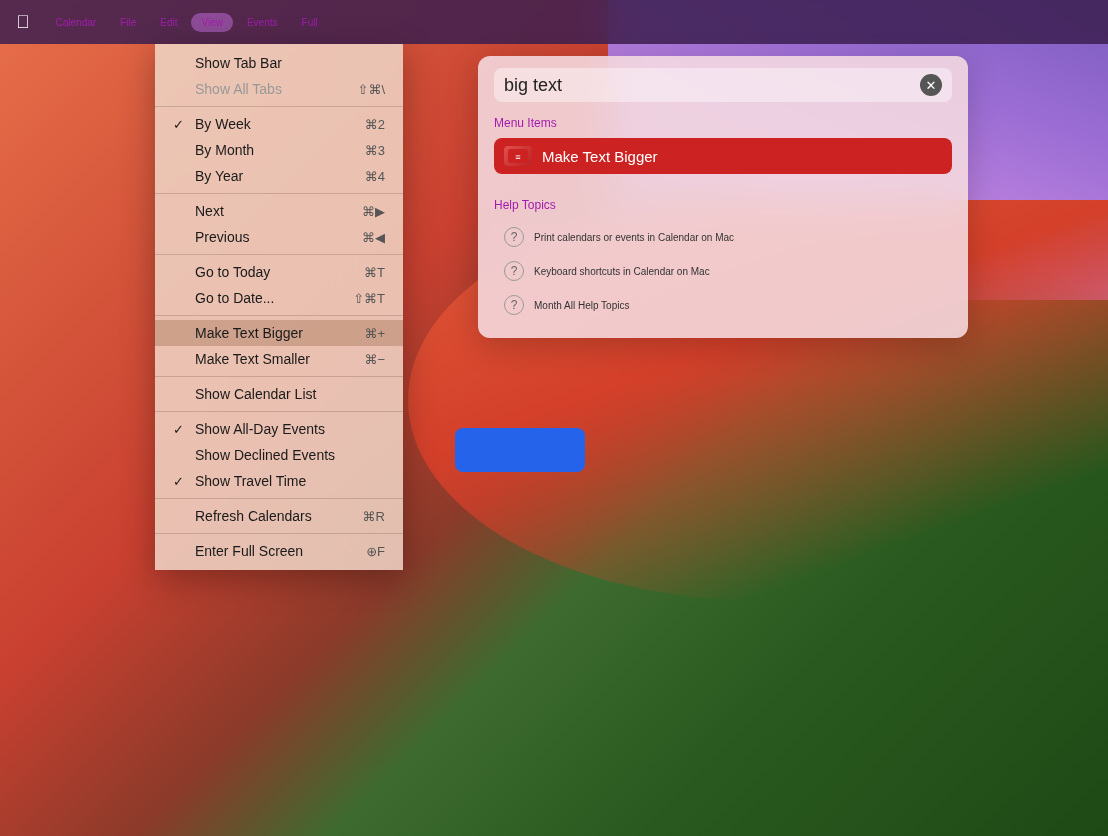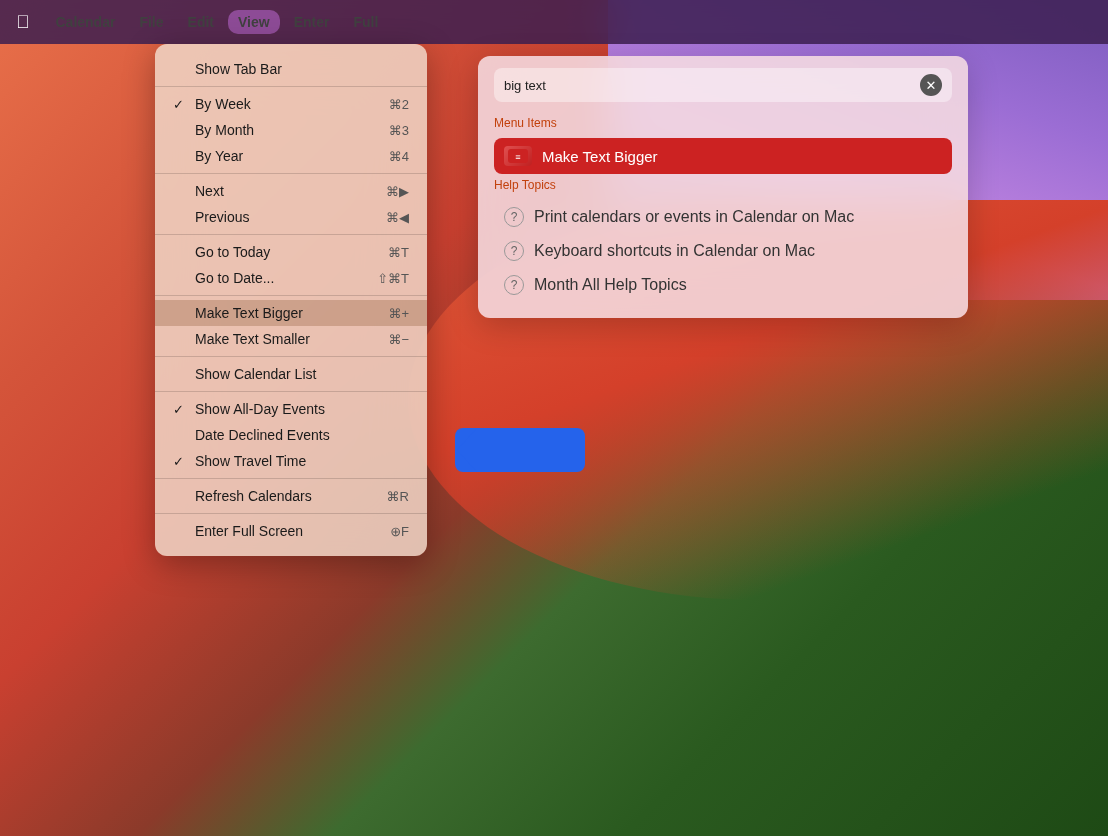--- a/index.html
+++ b/index.html
@@ -47,42 +47,41 @@
       z-index: 100;
       gap: 4px;
     }
     .menubar-apple {
       color: white;
       font-size: 18px;
       margin-right: 12px;
       cursor: pointer;
     }
     .menubar-item {
-      color: #404040;
-      font-size: 14px;
+      color: #a21caf;
+      font-size: 10px;
       padding: 4px 10px;
       border-radius: 5px;
       cursor: pointer;
-      font-weight: bold;
     }
     .menubar-item.active {
       background: rgba(180, 100, 200, 0.6);
       border-radius: 10px;
     }
 
     
     .dropdown-menu {
       position: absolute;
       top: 44px;
       left: 155px;
-      width: 272px;
+      width: 248px;
       background: rgba(240, 215, 200, 0.85);
       backdrop-filter: blur(30px);
-      border-radius: 12px;
-      padding: 12px 0;
+      border-radius: 0;
+      padding: 6px 0;
       z-index: 200;
       box-shadow: 0 8px 32px rgba(0,0,0,0.3);
     }
     .menu-item {
       display: flex;
       align-items: center;
       justify-content: space-between;
       padding: 5px 18px;
       font-size: 14px;
       color: #1a1a1a;
@@ -160,38 +159,38 @@
     .search-bar {
       display: flex;
       align-items: center;
       margin-bottom: 14px;
       background: rgba(255,255,255,0.4);
       border-radius: 8px;
       padding: 6px 10px;
     }
     .search-text {
       flex: 1;
-      font-size: 13px;
+      font-size: 18px;
       color: #222;
     }
     .close-btn {
       width: 22px;
       height: 22px;
       background: #555;
       border-radius: 50%;
       display: flex;
       align-items: center;
       justify-content: center;
       color: white;
       font-size: 13px;
       cursor: pointer;
     }
     .section-label {
       font-size: 12px;
-      color: #c2410c;
+      color: #a21caf;
       margin-bottom: 8px;
       font-weight: 500;
     }
     .menu-result-item {
       display: flex;
       align-items: center;
       gap: 10px;
       padding: 8px 10px;
       border-radius: 8px;
       margin-bottom: 4px;
@@ -233,51 +232,58 @@
       border: 1.5px solid #999;
       border-radius: 50%;
       display: flex;
       align-items: center;
       justify-content: center;
       font-size: 12px;
       color: #666;
       flex-shrink: 0;
     }
     .help-topic-text {
-      font-size: 16px;
+      font-size: 10px;
       color: #333;
     }
   </style>
 </head>
 <body>
 
 <div class="bg"></div>
 <div class="bg-purple"></div>
 <div class="bg-red-wave"></div>
 
 <div class="menubar">
   <span class="menubar-apple"></span>
   <span class="menubar-item">Calendar</span>
   <span class="menubar-item">File</span>
   <span class="menubar-item">Edit</span>
   <span class="menubar-item active">View</span>
-  <span class="menubar-item">Enter</span>
+  <span class="menubar-item">Events</span>
   <span class="menubar-item">Full</span>
 </div>
 
 <div class="dropdown-menu">
 
   <div class="menu-item">
     <div class="menu-item-left">
       <span class="checkmark"></span>
       <span>Show Tab Bar</span>
     </div>
     <span class="shortcut"></span>
   </div>
 
+  <div class="menu-item disabled">
+    <div class="menu-item-left">
+      <span class="checkmark"></span>
+      <span>Show All Tabs</span>
+    </div>
+    <span class="shortcut">⇧⌘\</span>
+  </div>
 
   <div class="menu-separator"></div>
 
 
   <div class="menu-item">
     <div class="menu-item-left">
       <span class="checkmark">✓</span>
       <span>By Week</span>
     </div>
     <span class="shortcut">⌘2</span>
@@ -368,21 +374,21 @@
   <div class="menu-item">
     <div class="menu-item-left">
       <span class="checkmark">✓</span>
       <span>Show All-Day Events</span>
     </div>
   </div>
 
   <div class="menu-item">
     <div class="menu-item-left">
       <span class="checkmark"></span>
-      <span>Date Declined Events</span>
+      <span>Show Declined Events</span>
     </div>
   </div>
 
   <div class="menu-item">
     <div class="menu-item-left">
       <span class="checkmark">✓</span>
       <span>Show Travel Time</span>
     </div>
   </div>
 
@@ -422,21 +428,21 @@
   <div class="menu-result-item active-result">
     <div class="result-icon">
       <svg width="20" height="14" viewBox="0 0 20 14">
         <rect x="0" y="0" width="20" height="14" rx="3" fill="#cc2222"></rect>
         <text x="10" y="11" text-anchor="middle" fill="white" font-size="9" font-family="sans-serif">≡</text>
       </svg>
     </div>
     <span class="result-text">Make Text Bigger</span>
   </div>
 
-  <div class="section-label" style="margin-top: 4px;">Help Topics</div>
+  <div class="section-label" style="margin-top: 24px;">Help Topics</div>
 
   <div class="help-topic-item">
     <div class="help-icon">?</div>
     <span class="help-topic-text">Print calendars or events in Calendar on Mac</span>
   </div>
 
   <div class="help-topic-item">
     <div class="help-icon">?</div>
     <span class="help-topic-text">Keyboard shortcuts in Calendar on Mac</span>
   </div>

